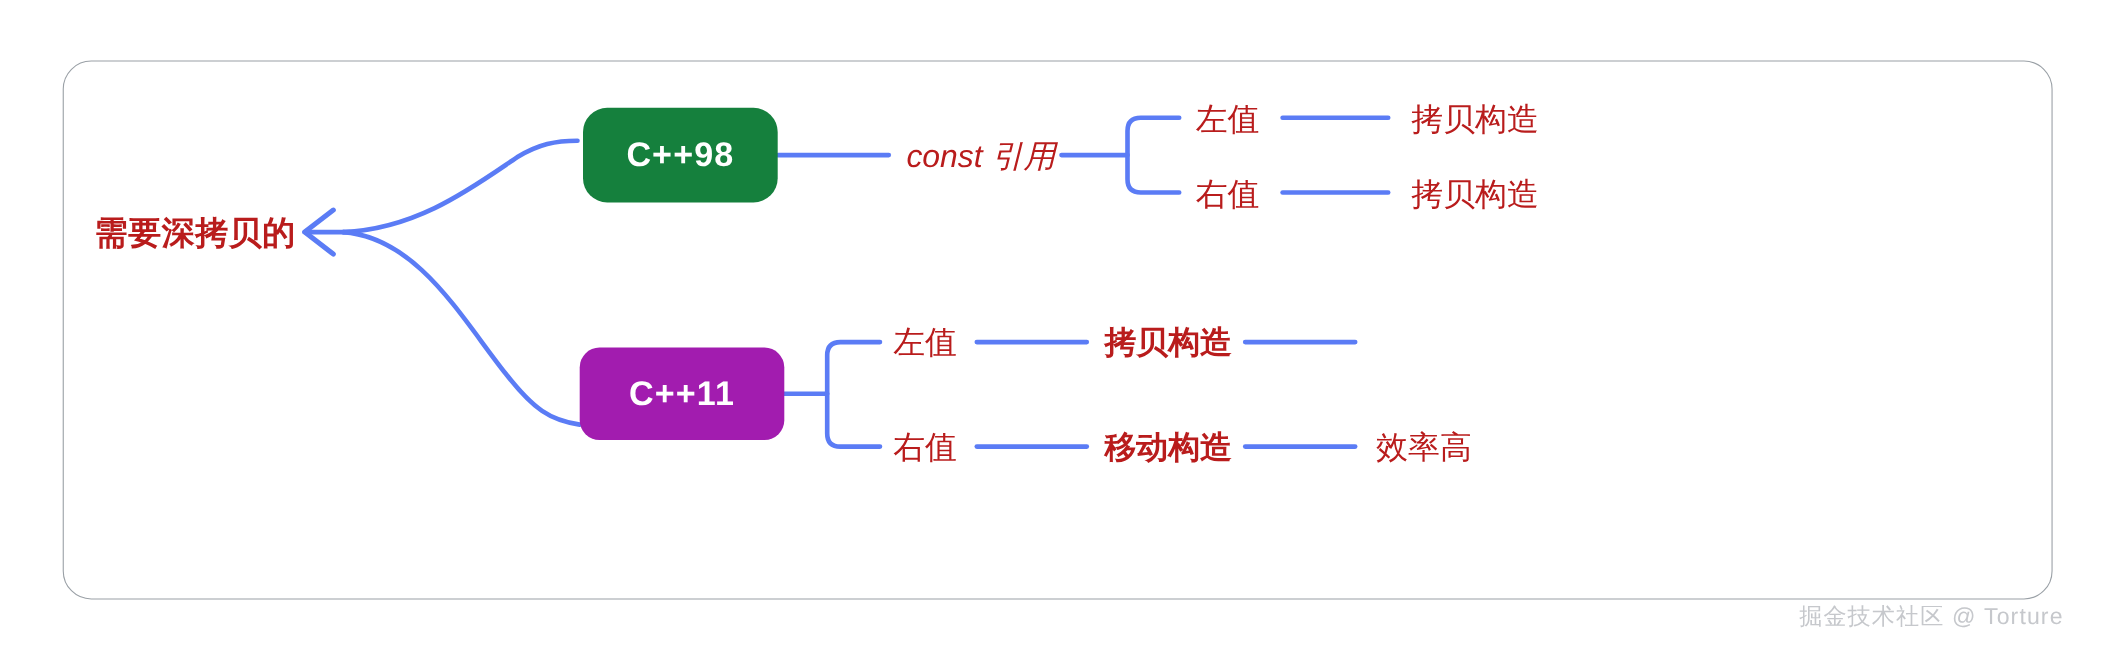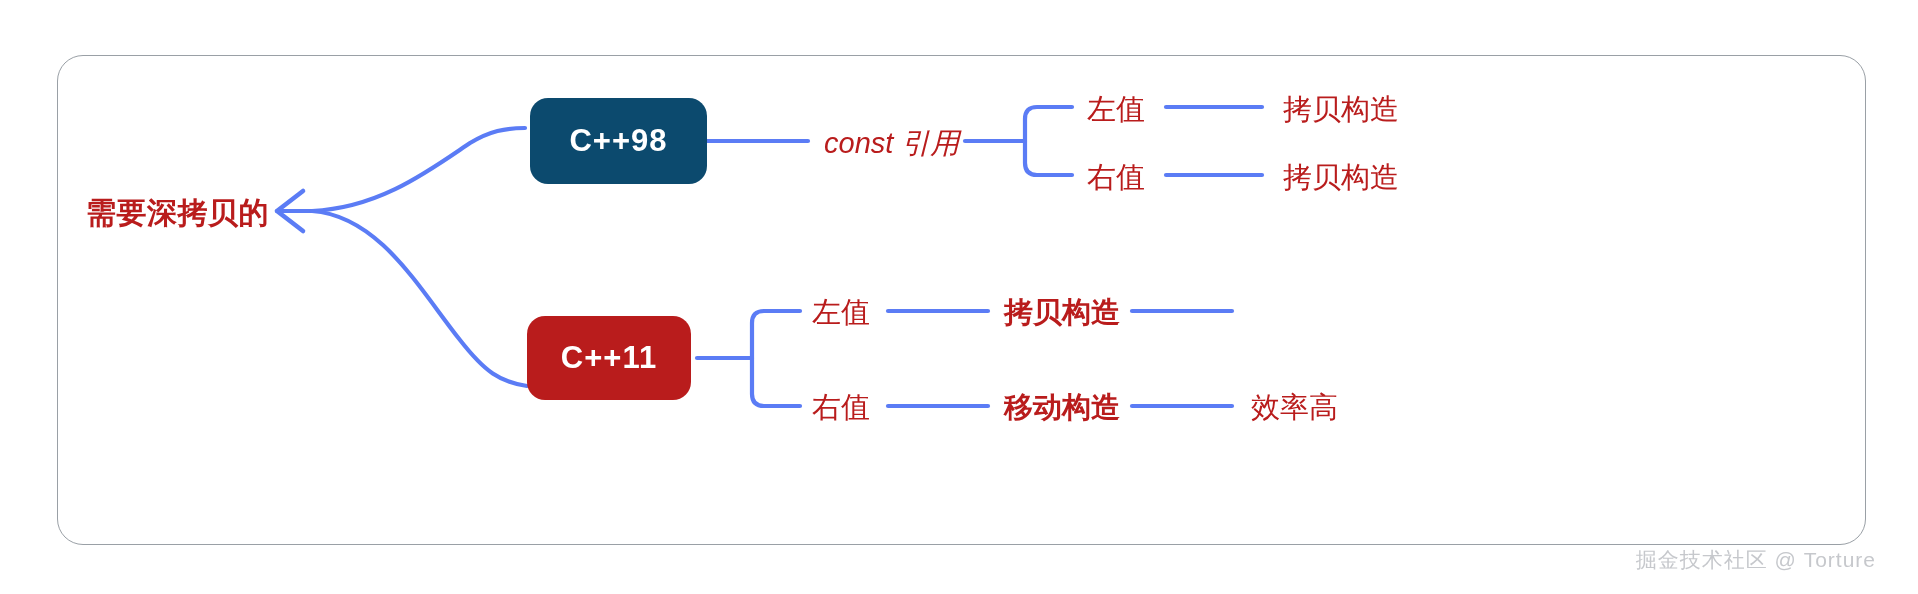--- a/index.html
+++ b/index.html
@@ -112,25 +112,25 @@
       <path d="M 1132 311 L 1232 311"></path>
 
       <path d="M 888 406 L 988 406"></path>
 
       <path d="M 1132 406 L 1232 406"></path>
     </g>
   </svg>
 
   <div class="node-text root-label" style="left:86px; top:198px;">需要深拷贝的</div>
 
-  <div class="box" id="box-cpp98" style="left:530px; top:98px; width:177px; height:86px; background:#0c4a6e;">
+  <div class="box" id="box-cpp98" style="left:530px; top:98px; width:177px; height:86px; background:#15803d;border-radius:22px;">
     <span>C++98</span>
   </div>
 
-  <div class="box" id="box-cpp11" style="left:527px; top:316px; width:164px; height:84px; background:#b91c1c;">
+  <div class="box" id="box-cpp11" style="left:527px; top:316px; width:186px; height:84px; background:#a21caf;">
     <span>C++11</span>
   </div>
 
   <div class="node-text leaf-reg" style="left:824px; top:129px;font-style:italic;">const 引用</div>
 
   <div class="node-text leaf-reg" style="left:1087px; top:95px;">左值</div>
   <div class="node-text leaf-reg" style="left:1283px; top:95px;">拷贝构造</div>
 
   <div class="node-text leaf-reg" style="left:1087px; top:163px;">右值</div>
   <div class="node-text leaf-reg" style="left:1283px; top:163px;">拷贝构造</div>

